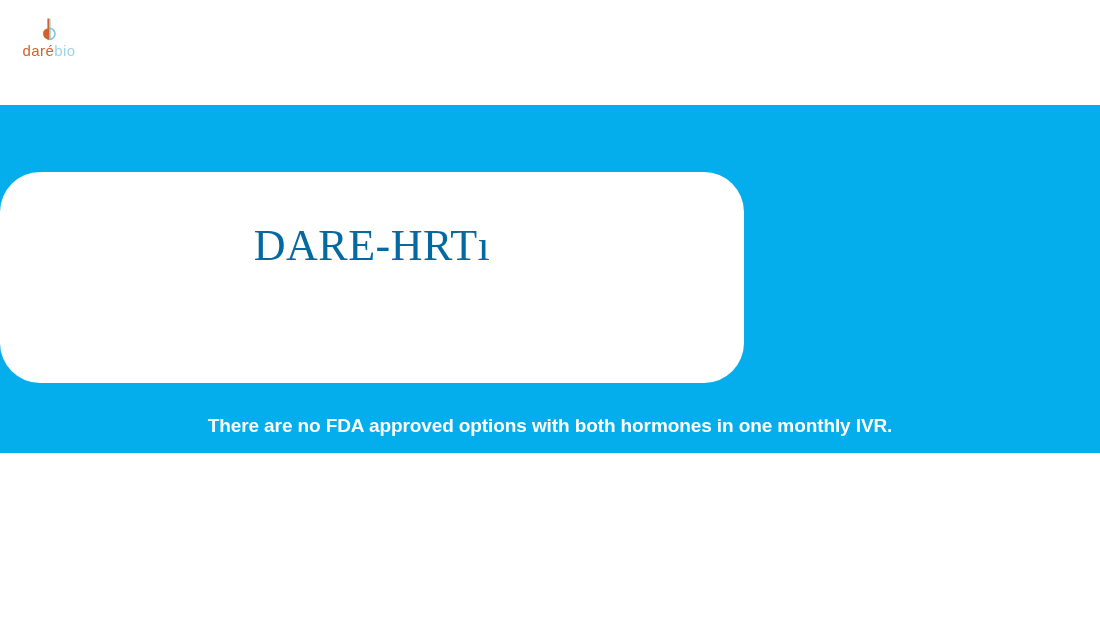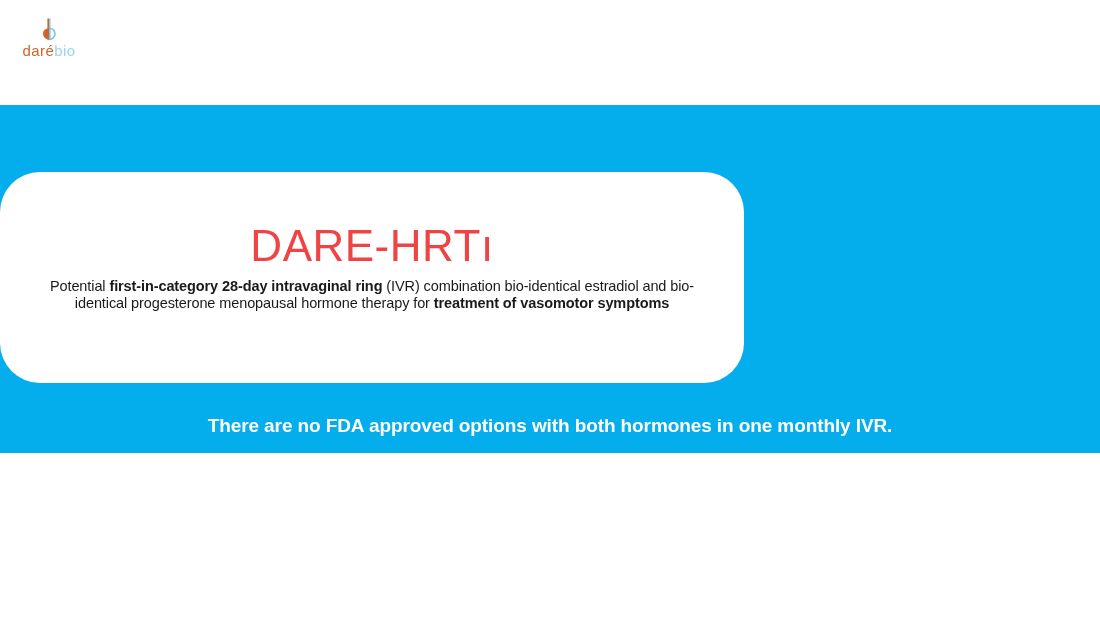--- a/index.html
+++ b/index.html
@@ -68,24 +68,24 @@
     box-sizing: border-box;
   }
   .card-inner {
     position: absolute;
     left: 0;
     right: 0;
     top: 48px;
     text-align: center;
   }
   .card-title {
-    font-family: Liberation Sans, sans-serif;
+    font-family: Liberation Serif, serif;
     font-size: 44px;
     font-weight: 400;
-    color: #ef4444;
+    color: #0369a1;
     letter-spacing: 0.5px;
     line-height: 52px;
     margin: 0 0 6px 0;
   }
   .card-sub {
     font-family: "Liberation Sans", sans-serif;
     font-size: 14.5px;
     font-weight: 400;
     color: #1a1a1a;
     line-height: 17px;
@@ -137,21 +137,20 @@
     <div class="logo-word">
       <span class="dare" style="color: rgb(210, 98, 43);">daré</span><span class="bio" style="color: rgb(159, 212, 232);">bio</span>
     </div>
   </div>
 
   <div class="blue-band" style="background: rgb(4, 173, 236);">
 
     <div class="card" style="left:0;top:67px;">
       <div class="card-inner">
         <div class="card-title">DARE-HRTı</div>
-        <div class="card-sub"><span>Potential </span><b>first-in-category 28-day intravaginal ring</b><span> (IVR) combination bio-identical estradiol and bio-identical progesterone menopausal hormone therapy for </span><b>treatment of vasomotor symptoms</b></div>
       </div>
     </div>
 
     <div class="statement" style="top:308px;">There are no FDA approved options with both hormones in one monthly IVR.</div>
   </div>
 
   <div class="page-number">36</div>
 
 </div>
 

